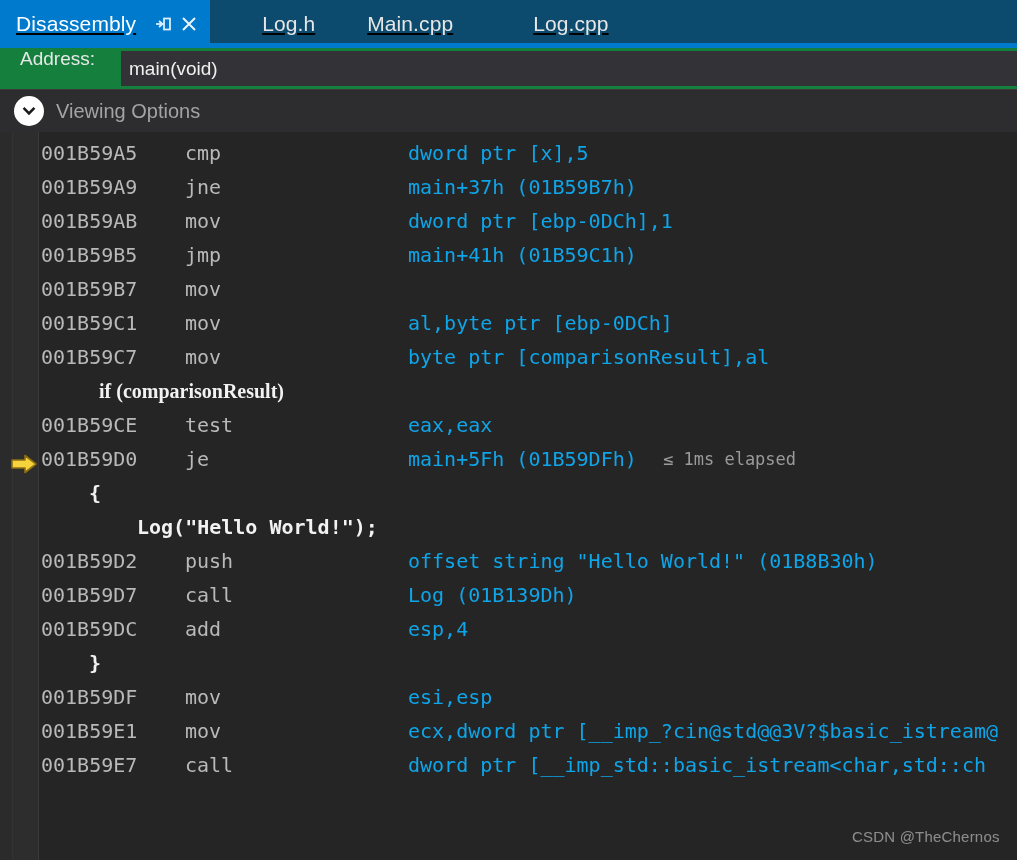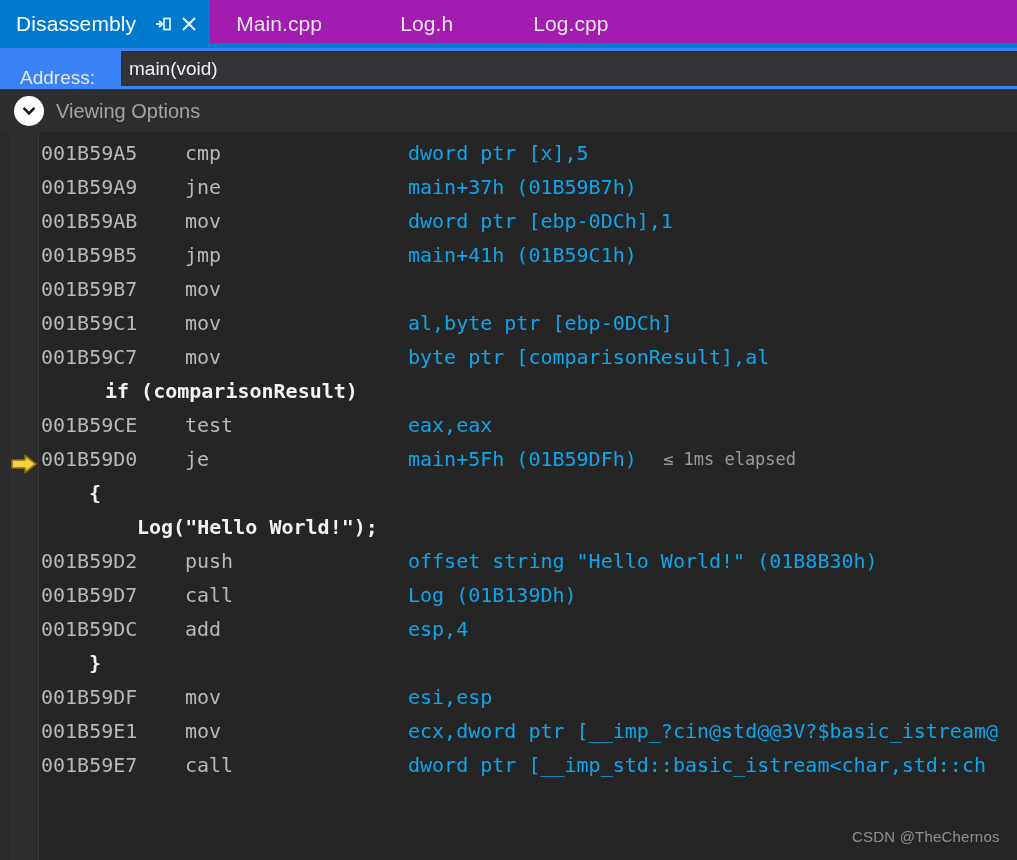--- a/index.html
+++ b/index.html
@@ -20,23 +20,24 @@
     width: 1017px;
     height: 860px;
     background: #2d2d30;
     overflow: hidden;
   }
 
   
   .tabstrip {
     position: relative;
     height: 48px;
-    background: #a21caf;
+    background: #0c4a6e;
     display: flex;
     align-items: stretch;
+    text-decoration: underline;
   }
   .tab {
     display: flex;
     align-items: center;
     height: 48px;
     padding: 0 16px;
     box-sizing: border-box;
     color: #d4d4d4;
     font-size: 21px;
     white-space: nowrap;
@@ -68,23 +69,23 @@
   .tabstrip-underline {
     position: absolute;
     left: 0; right: 0; bottom: 0;
     height: 5px;
     background: #007acc;
   }
 
   
   .addressbar {
     height: 42px;
-    background: #3b82f6;
-    display: flex;
-    align-items: flex-end;
+    background: #15803d;
+    display: flex;
+    align-items: flex-start;
     padding-left: 20px;
     box-sizing: border-box;
     border-bottom: 1px solid #3a3a3c;
   }
   .address-label {
     color: #e8e8e8;
     font-size: 19px;
     margin-right: 10px;
     white-space: nowrap;
   }
@@ -231,26 +232,26 @@
           </svg>
         </span>
         <span class="tab-icon">
           <svg width="20" height="20" viewBox="0 0 20 20">
             <path d="M4 4 L16 16 M16 4 L4 16" stroke="#eaf4ff" stroke-width="2" fill="none"></path>
           </svg>
         </span>
       </span>
     </div>
 
+    <div class="tab inactive" style="padding-left:52px;">
+      <span class="tab-label">Log.h</span>
+    </div>
+
     <div class="tab inactive">
       <span class="tab-label">Main.cpp</span>
-    </div>
-
-    <div class="tab inactive" style="padding-left:52px;">
-      <span class="tab-label">Log.h</span>
     </div>
 
     <div class="tab inactive" style="padding-left:54px;">
       <span class="tab-label">Log.cpp</span>
     </div>
 
     <div class="tabstrip-underline"></div>
   </div>
 
   <div class="addressbar">
@@ -299,21 +300,21 @@
           <span class="addr">001B59C1</span>
           <span class="mnem">mov</span>
           <span class="ops">al,byte ptr [ebp-0DCh]</span>
         </div>
         <div class="line">
           <span class="addr">001B59C7</span>
           <span class="mnem">mov</span>
           <span class="ops">byte ptr [comparisonResult],al</span>
         </div>
         <div class="line source">
-          <span class="src" style="left: 105px;">if (comparisonResult)</span>
+          <span class="src" style="left: 99px; font-family: Liberation Serif, serif;">if (comparisonResult)</span>
         </div>
         <div class="line">
           <span class="addr">001B59CE</span>
           <span class="mnem">test</span>
           <span class="ops">eax,eax</span>
         </div>
         <div class="line">
           <span class="current-arrow"><svg width="28" height="20" viewBox="0 0 28 20">
               <path d="M2 6 H15 V1.5 L26 10 L15 18.5 V14 H2 Z" fill="#f6d33c" stroke="#8f6f10" stroke-width="1.6" stroke-linejoin="round"></path>
             </svg></span>

